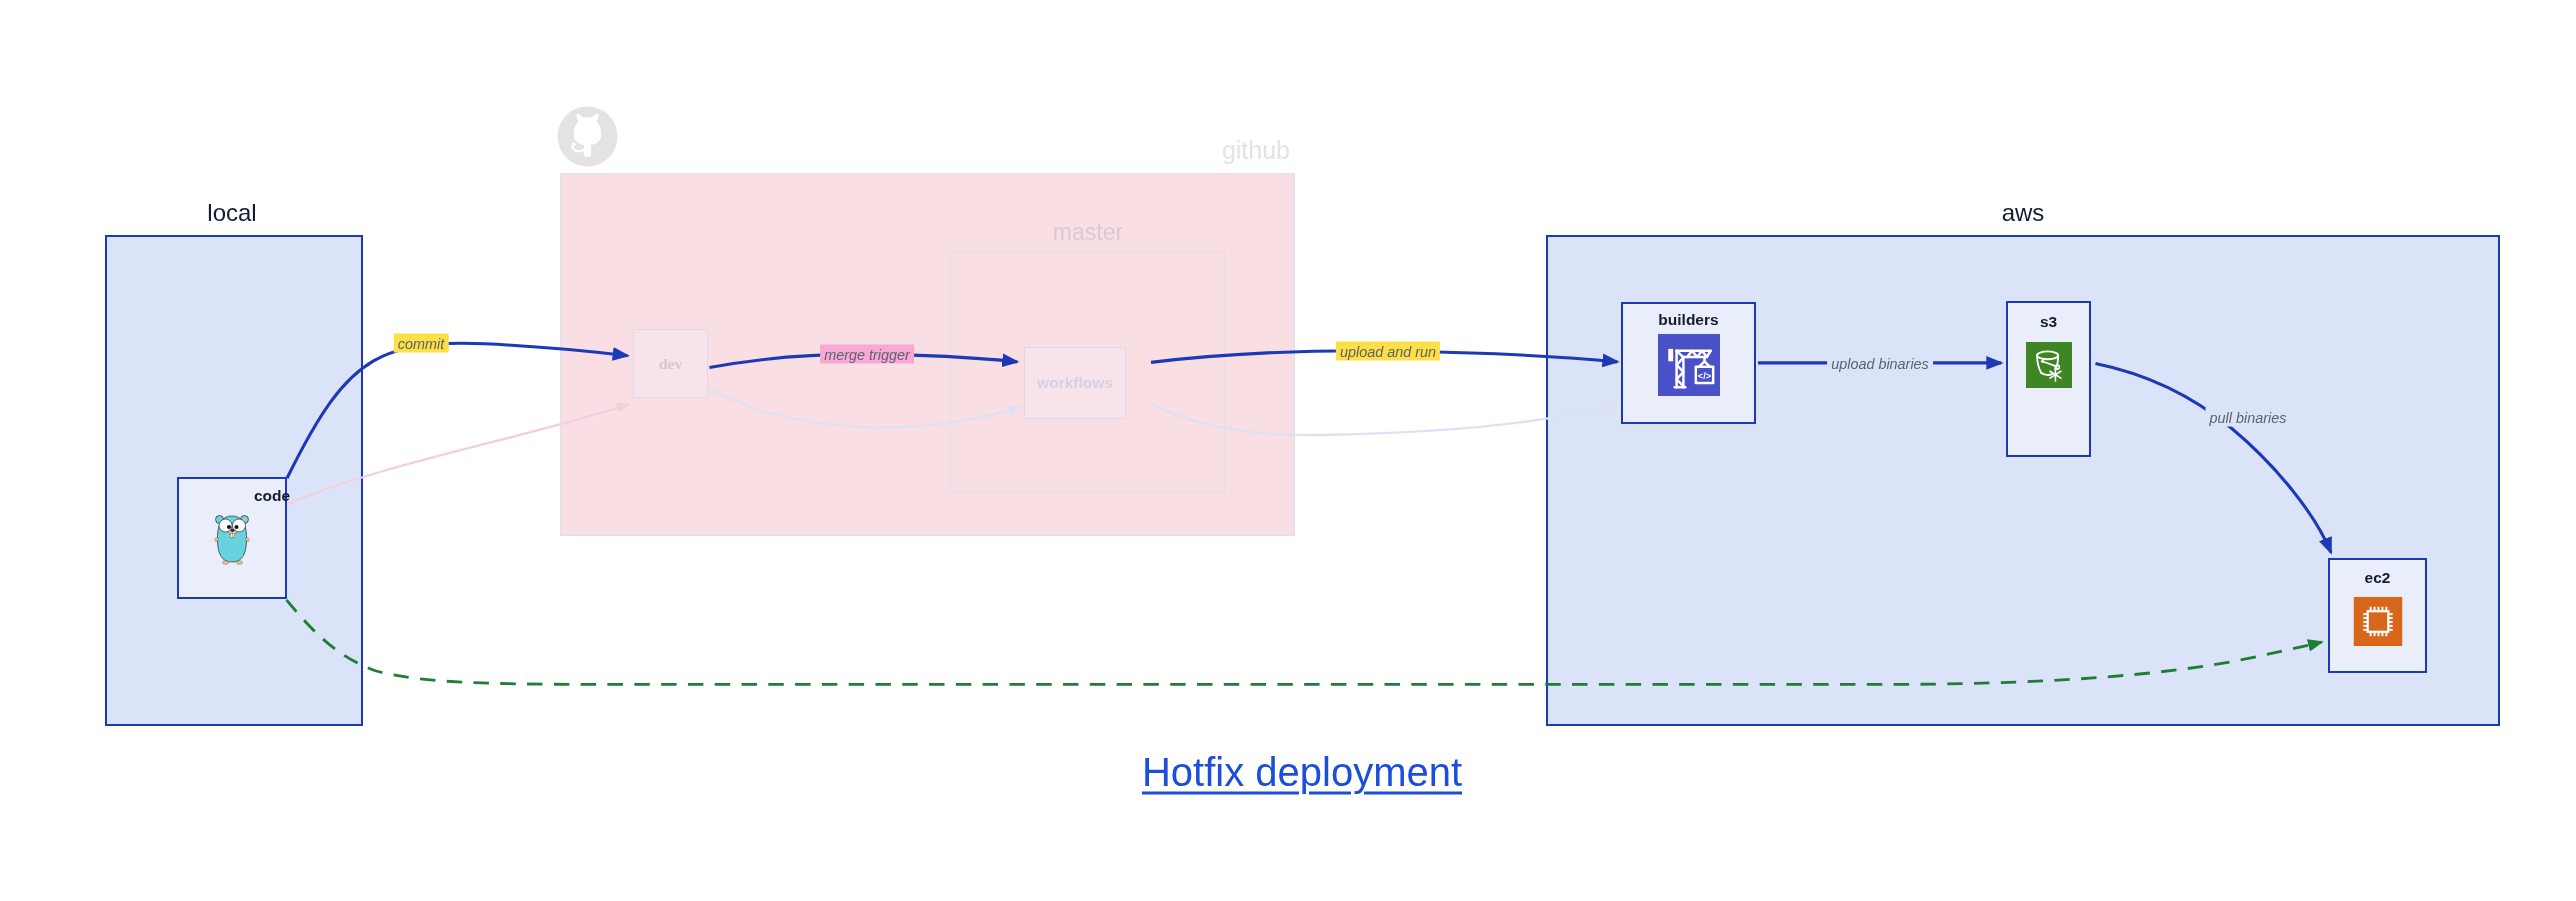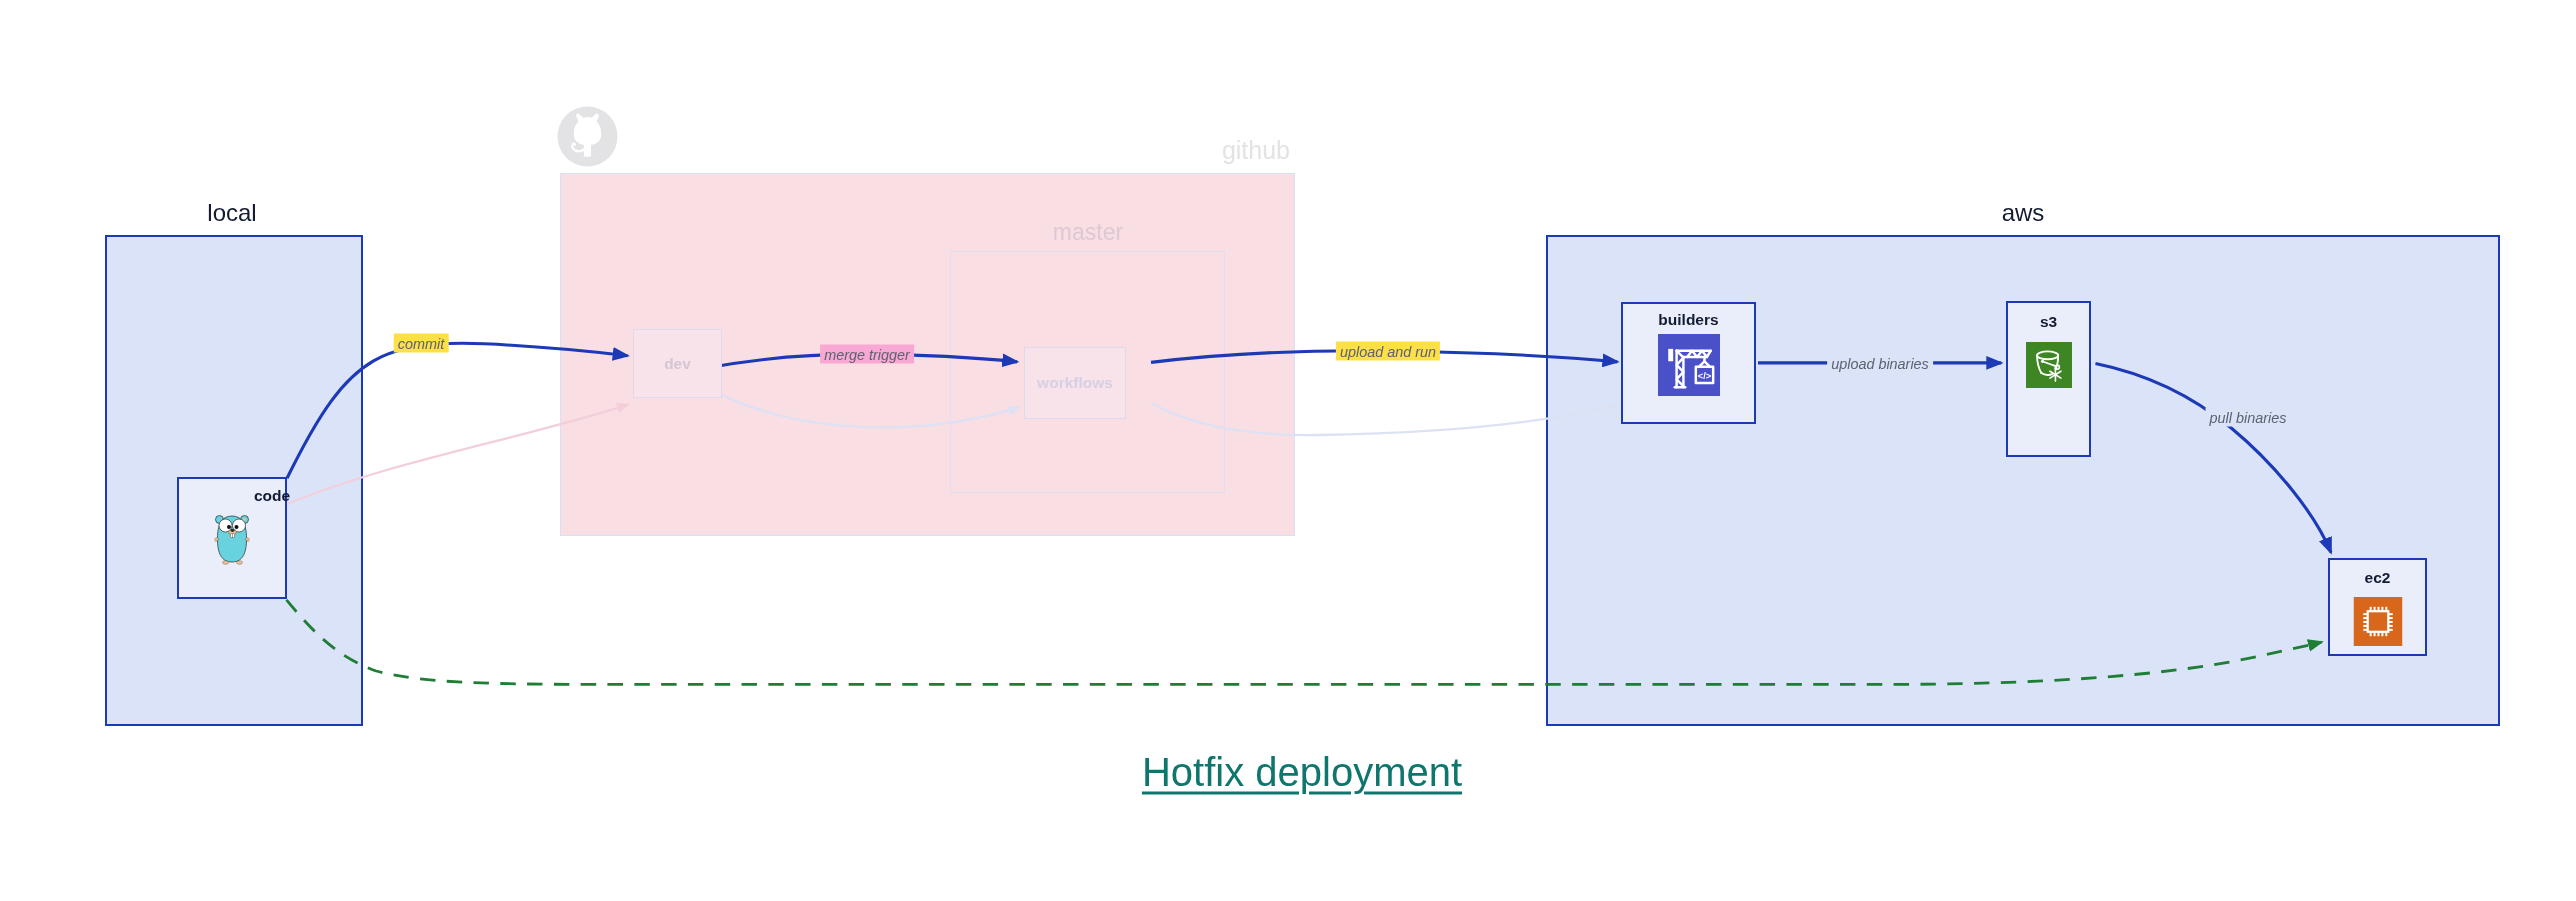--- a/index.html
+++ b/index.html
@@ -19,21 +19,21 @@
   .ghost-region-label{font-size:25px;font-weight:500;white-space:nowrap;}
   .node-label{font-size:15.5px;font-weight:700;color:#131c33;white-space:nowrap;
               transform:translate(-50%,-50%);}
   .ghost-node-label{font-size:15.5px;font-weight:700;color:#d3c8d8;white-space:nowrap;
               transform:translate(-50%,-50%);}
   .edge-label{font-size:14.4px;font-style:italic;font-weight:500;color:#5b6270;
               white-space:nowrap;transform:translate(-50%,-50%);padding:1.5px 4.1px;}
   .bg-white{background:#fde047;}
   .bg-pink{background:#f9a8d4;}
   .bg-blue{background:#dbe3f8;}
-  #diagram-title{font-size:40px;font-weight:500;color:#0f766e;white-space:nowrap;
+  #diagram-title{font-size:40px;font-weight:500;color:#1d4ed8;white-space:nowrap;
        transform:translate(-50%,-50%);text-decoration:underline;
        text-decoration-thickness:3.1px;text-underline-offset:6.2px;}
   svg{display:block;}
   .edge-layer{position:absolute;left:0;top:0;pointer-events:none;}
 </style>
 </head>
 <body>
 
 <div id="canvas">
 
@@ -100,21 +100,21 @@
         <circle cx="29" cy="27" r="4" fill="#111111"></circle>
         <circle cx="44" cy="27" r="4" fill="#111111"></circle>
         <ellipse cx="36" cy="37" rx="8" ry="5.5" fill="#eac49e" stroke="#5a4632" stroke-width="1"></ellipse>
         <ellipse cx="36" cy="34" rx="4" ry="2.8" fill="#2a2a2a"></ellipse>
         <rect x="32" y="40" width="8" height="8" rx="1.5" fill="#ffffff" stroke="#5a4632" stroke-width="1"></rect>
         <line x1="36" y1="40" x2="36" y2="48" stroke="#5a4632" stroke-width="1"></line>
       </svg>
     </div>
   </div>
 
-  <div class="abs ghost-node" style="left:633px;top:329px;width:89px;height:69px;">
+  <div class="abs ghost-node" style="left:633px;top:329px;width:75px;height:69px;font-family:Liberation Serif, serif;">
     <span class="abs ghost-node-label" style="left:50%;top:50%;color:#d2c6d4;">dev</span>
   </div>
 
   <div class="abs ghost-node" style="left:1024px;top:347px;width:102px;height:72px;">
     <span class="abs ghost-node-label" style="left:50%;top:50%;color:#d6d0e4;">workflows</span>
   </div>
 
   <div class="abs node" style="left:1621px;top:302px;width:135px;height:122px;">
     <span class="abs node-label" style="left:50%;top:16px;">builders</span>
     <div class="abs" style="left:50%;top:30px;transform:translateX(-50%);width:62px;height:62px;">
@@ -152,21 +152,21 @@
           <circle cx="68" cy="54.5" r="4.5" stroke-width="3.5"></circle>
           <path d="M64,57 V85" stroke-width="3.5"></path>
           <path d="M52,63.5 L76,78.5" stroke-width="3.5"></path>
           <path d="M76,63.5 L52,78.5" stroke-width="3.5"></path>
         </g>
         <circle cx="36" cy="42" r="3.5" fill="#ffffff"></circle>
       </svg>
     </div>
   </div>
 
-  <div class="abs node" style="left:2328px;top:558px;width:99px;height:98px;">
+  <div class="abs node" style="left:2328px;top:558px;width:99px;height:115px;">
     <span class="abs node-label" style="left:50%;top:18px;">ec2</span>
     <div class="abs" style="left:50%;top:37px;transform:translateX(-50%);width:49px;height:49px;">
       <svg width="49" height="49" viewBox="0 0 100 100">
         <rect x="0" y="0" width="100" height="100" fill="#d8671c"></rect>
         <rect x="29" y="29" width="42" height="42" fill="none" stroke="#ffffff" stroke-width="4.5"></rect>
         <g fill="#ffffff">
           <rect x="33" y="20" width="4" height="8"></rect>
             <rect x="41" y="20" width="4" height="8"></rect>
           <rect x="49" y="20" width="4" height="8"></rect>
             <rect x="57" y="20" width="4" height="8"></rect>

